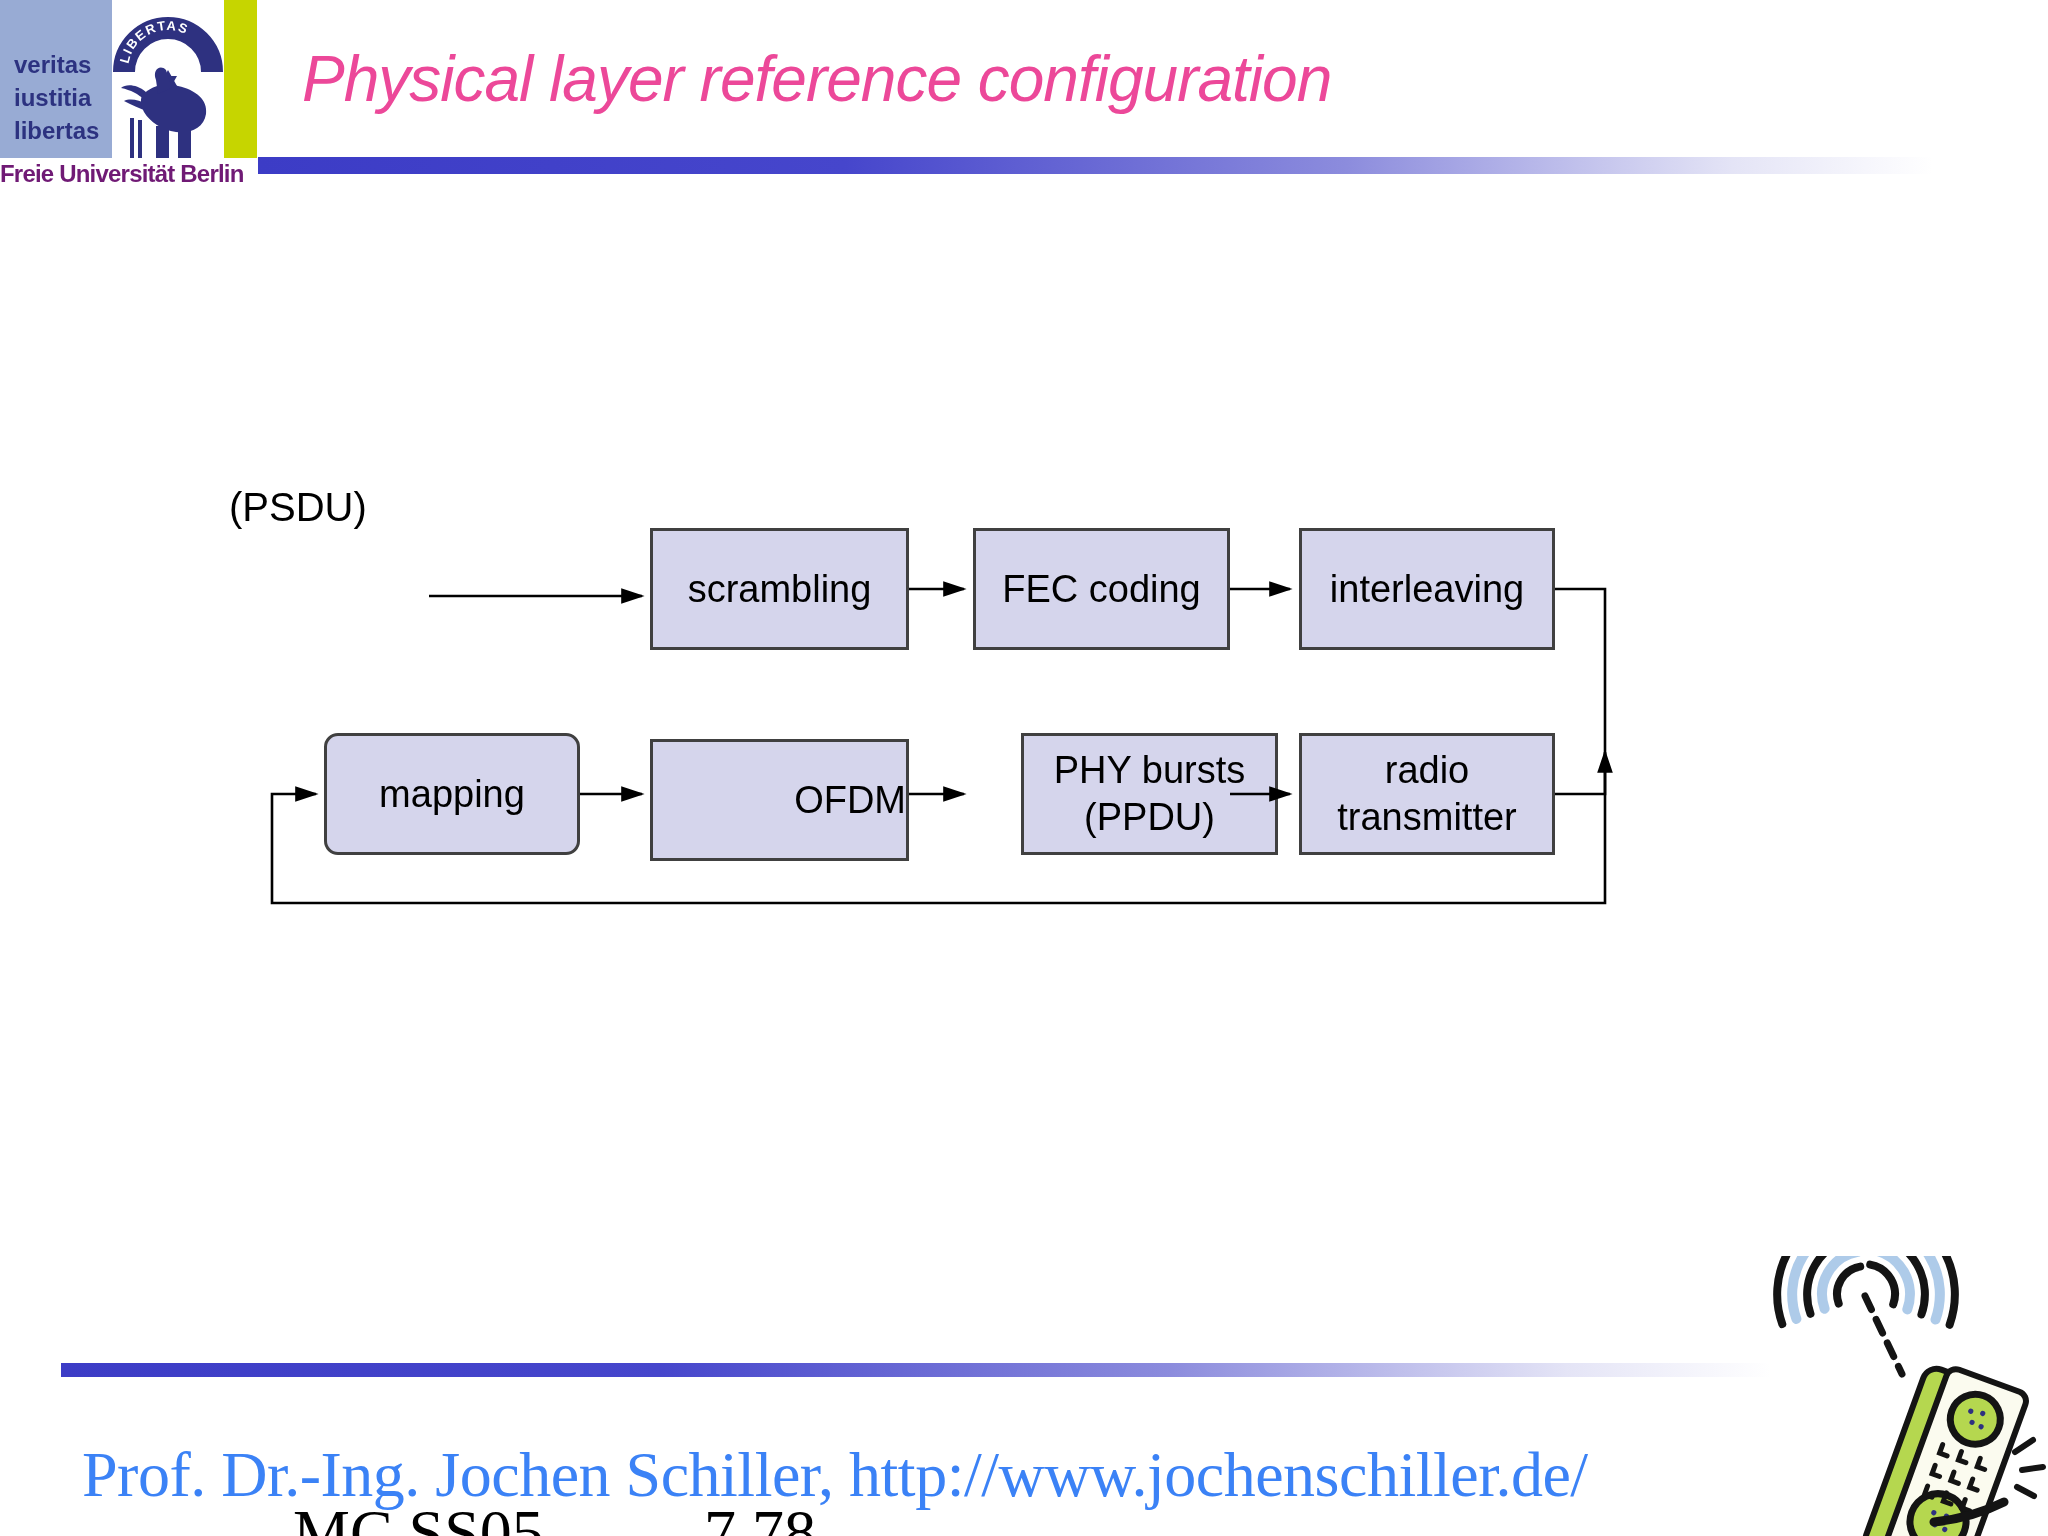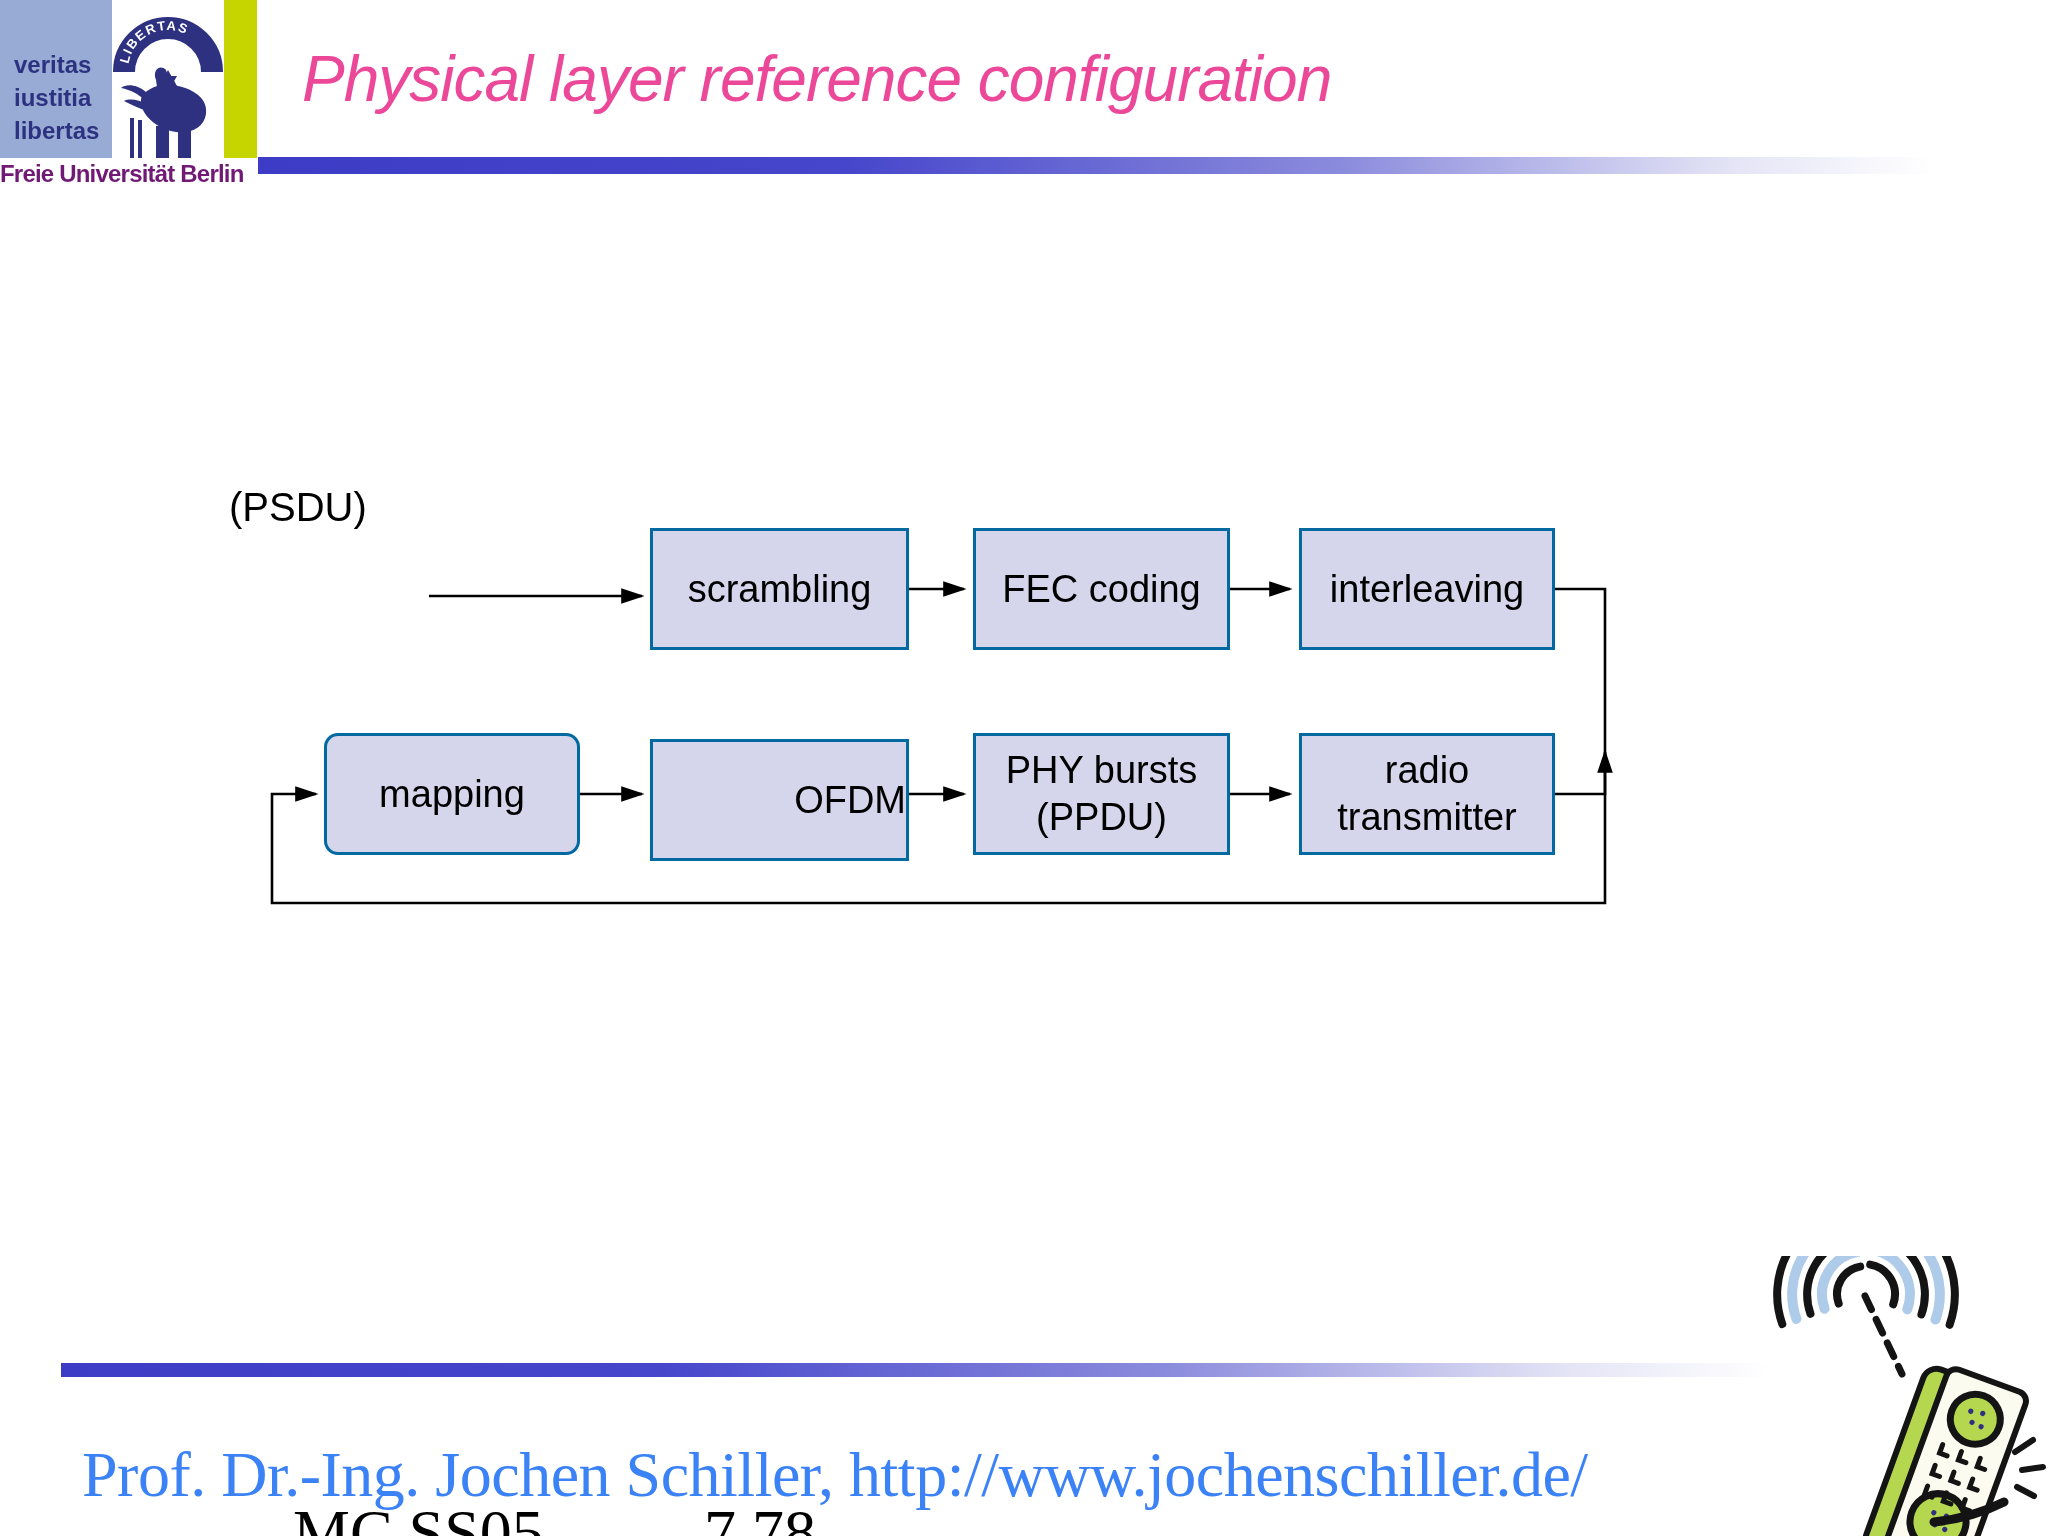--- a/index.html
+++ b/index.html
@@ -27,30 +27,30 @@
   }
   .bar{position:absolute;background:linear-gradient(90deg,#3c3cc6 0%,#4646cc 35%,#8c8cdd 65%,#e4e4f6 88%,#ffffff 100%);}
   .bar-top{left:258px;top:157px;width:1675px;height:17px;}
   .bar-bottom{left:61px;top:1363px;width:1710px;height:14px;}
   
   .src-label{
     position:absolute;left:229px;top:480px;font-size:40px;line-height:54px;color:#000;
   }
   .blk{
     position:absolute;width:259px;height:122px;background:#d5d5ec;
-    border:3px solid #0369a1;box-sizing:border-box;
+    border:3px solid #404040;box-sizing:border-box;
     display:flex;flex-direction:column;align-items:center;justify-content:center;
     font-size:38px;line-height:47px;color:#000;text-align:center;
   }
   .blk-scrambling{left:650px;top:528px;}
   .blk-fec{left:973px;top:528px;width:257px;}
   .blk-interleaving{left:1299px;top:528px;width:256px;}
   .blk-mapping{left:324px;top:733px;width:256px;border-radius:14px;}
   .blk-ofdm{left:650px;top:739px;align-items:flex-end;}
-  .blk-phy{left:973px;top:733px;width:257px;text-align:right;}
+  .blk-phy{left:1021px;top:733px;width:257px;text-align:right;}
   .blk-radio{left:1299px;top:733px;width:256px;}
   .connectors{position:absolute;left:0;top:0;pointer-events:none;}
   
   .footer-credit{
     position:absolute;left:82px;top:1438px;font-family:"Liberation Serif",serif;
     font-size:64px;letter-spacing:-0.5px;color:#3b82f6;white-space:nowrap;
   }
   .footer-course{
     position:absolute;left:293px;top:1496px;font-family:"Liberation Serif",serif;
     font-size:64px;color:#000;white-space:nowrap;

